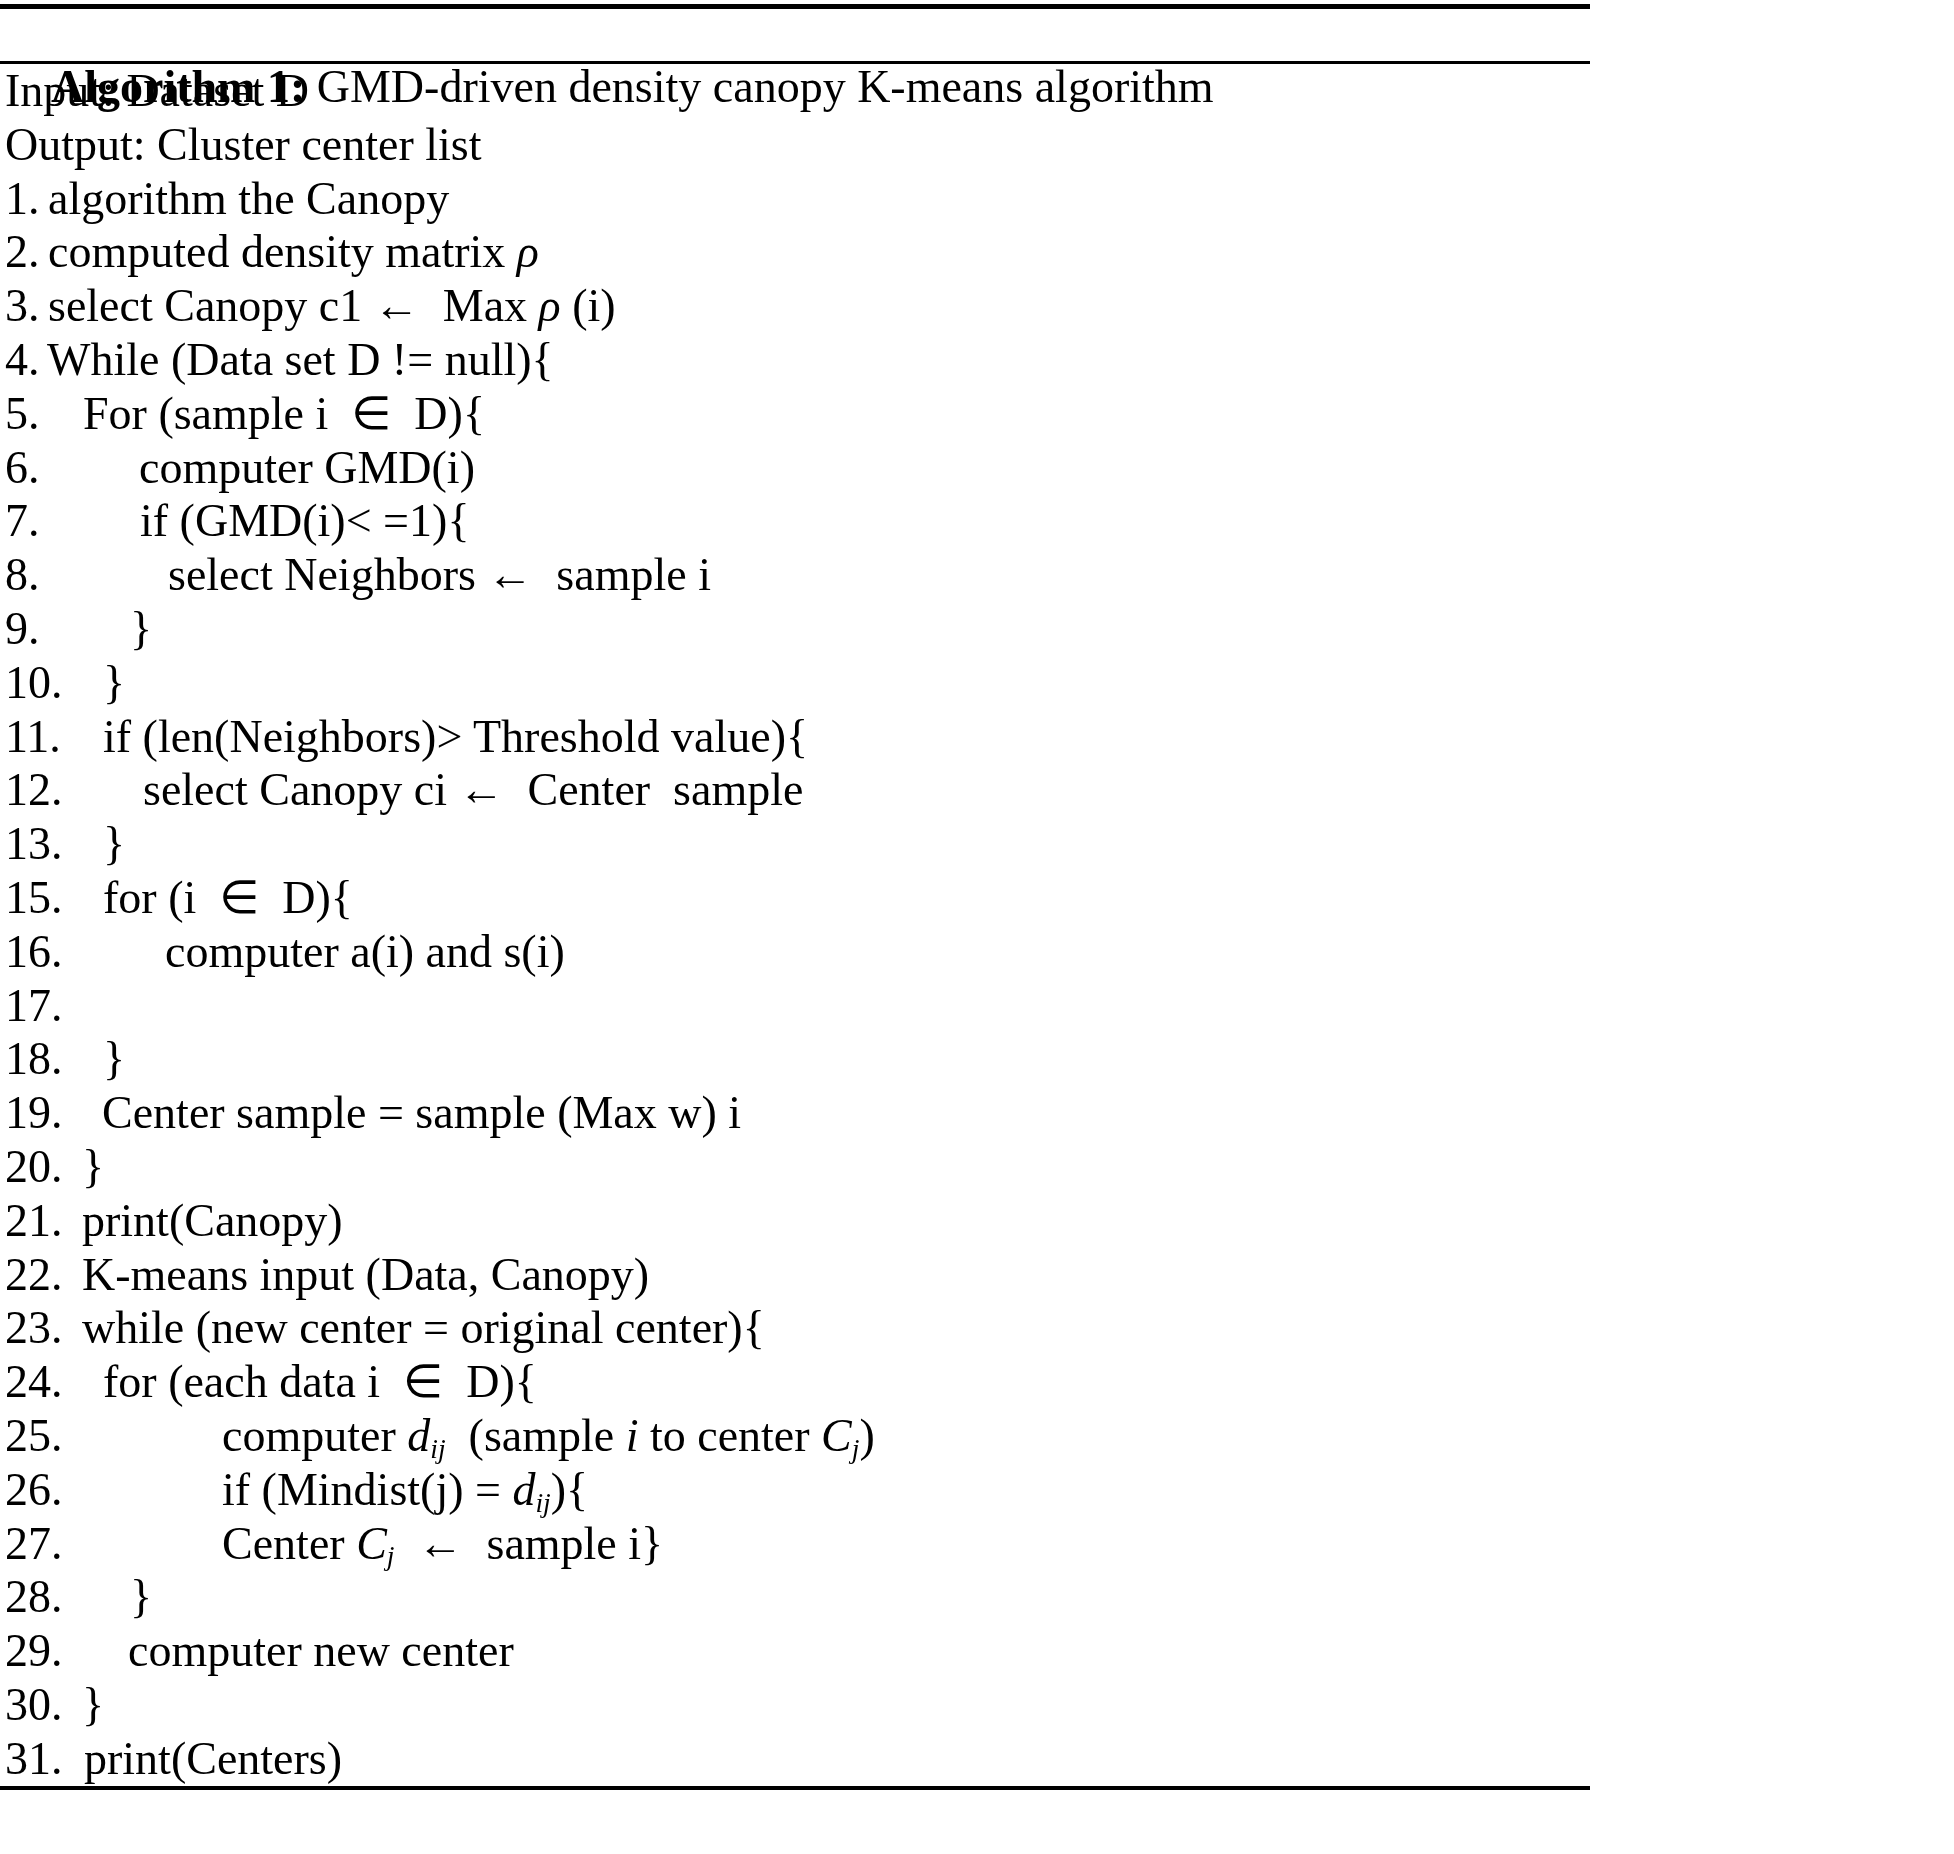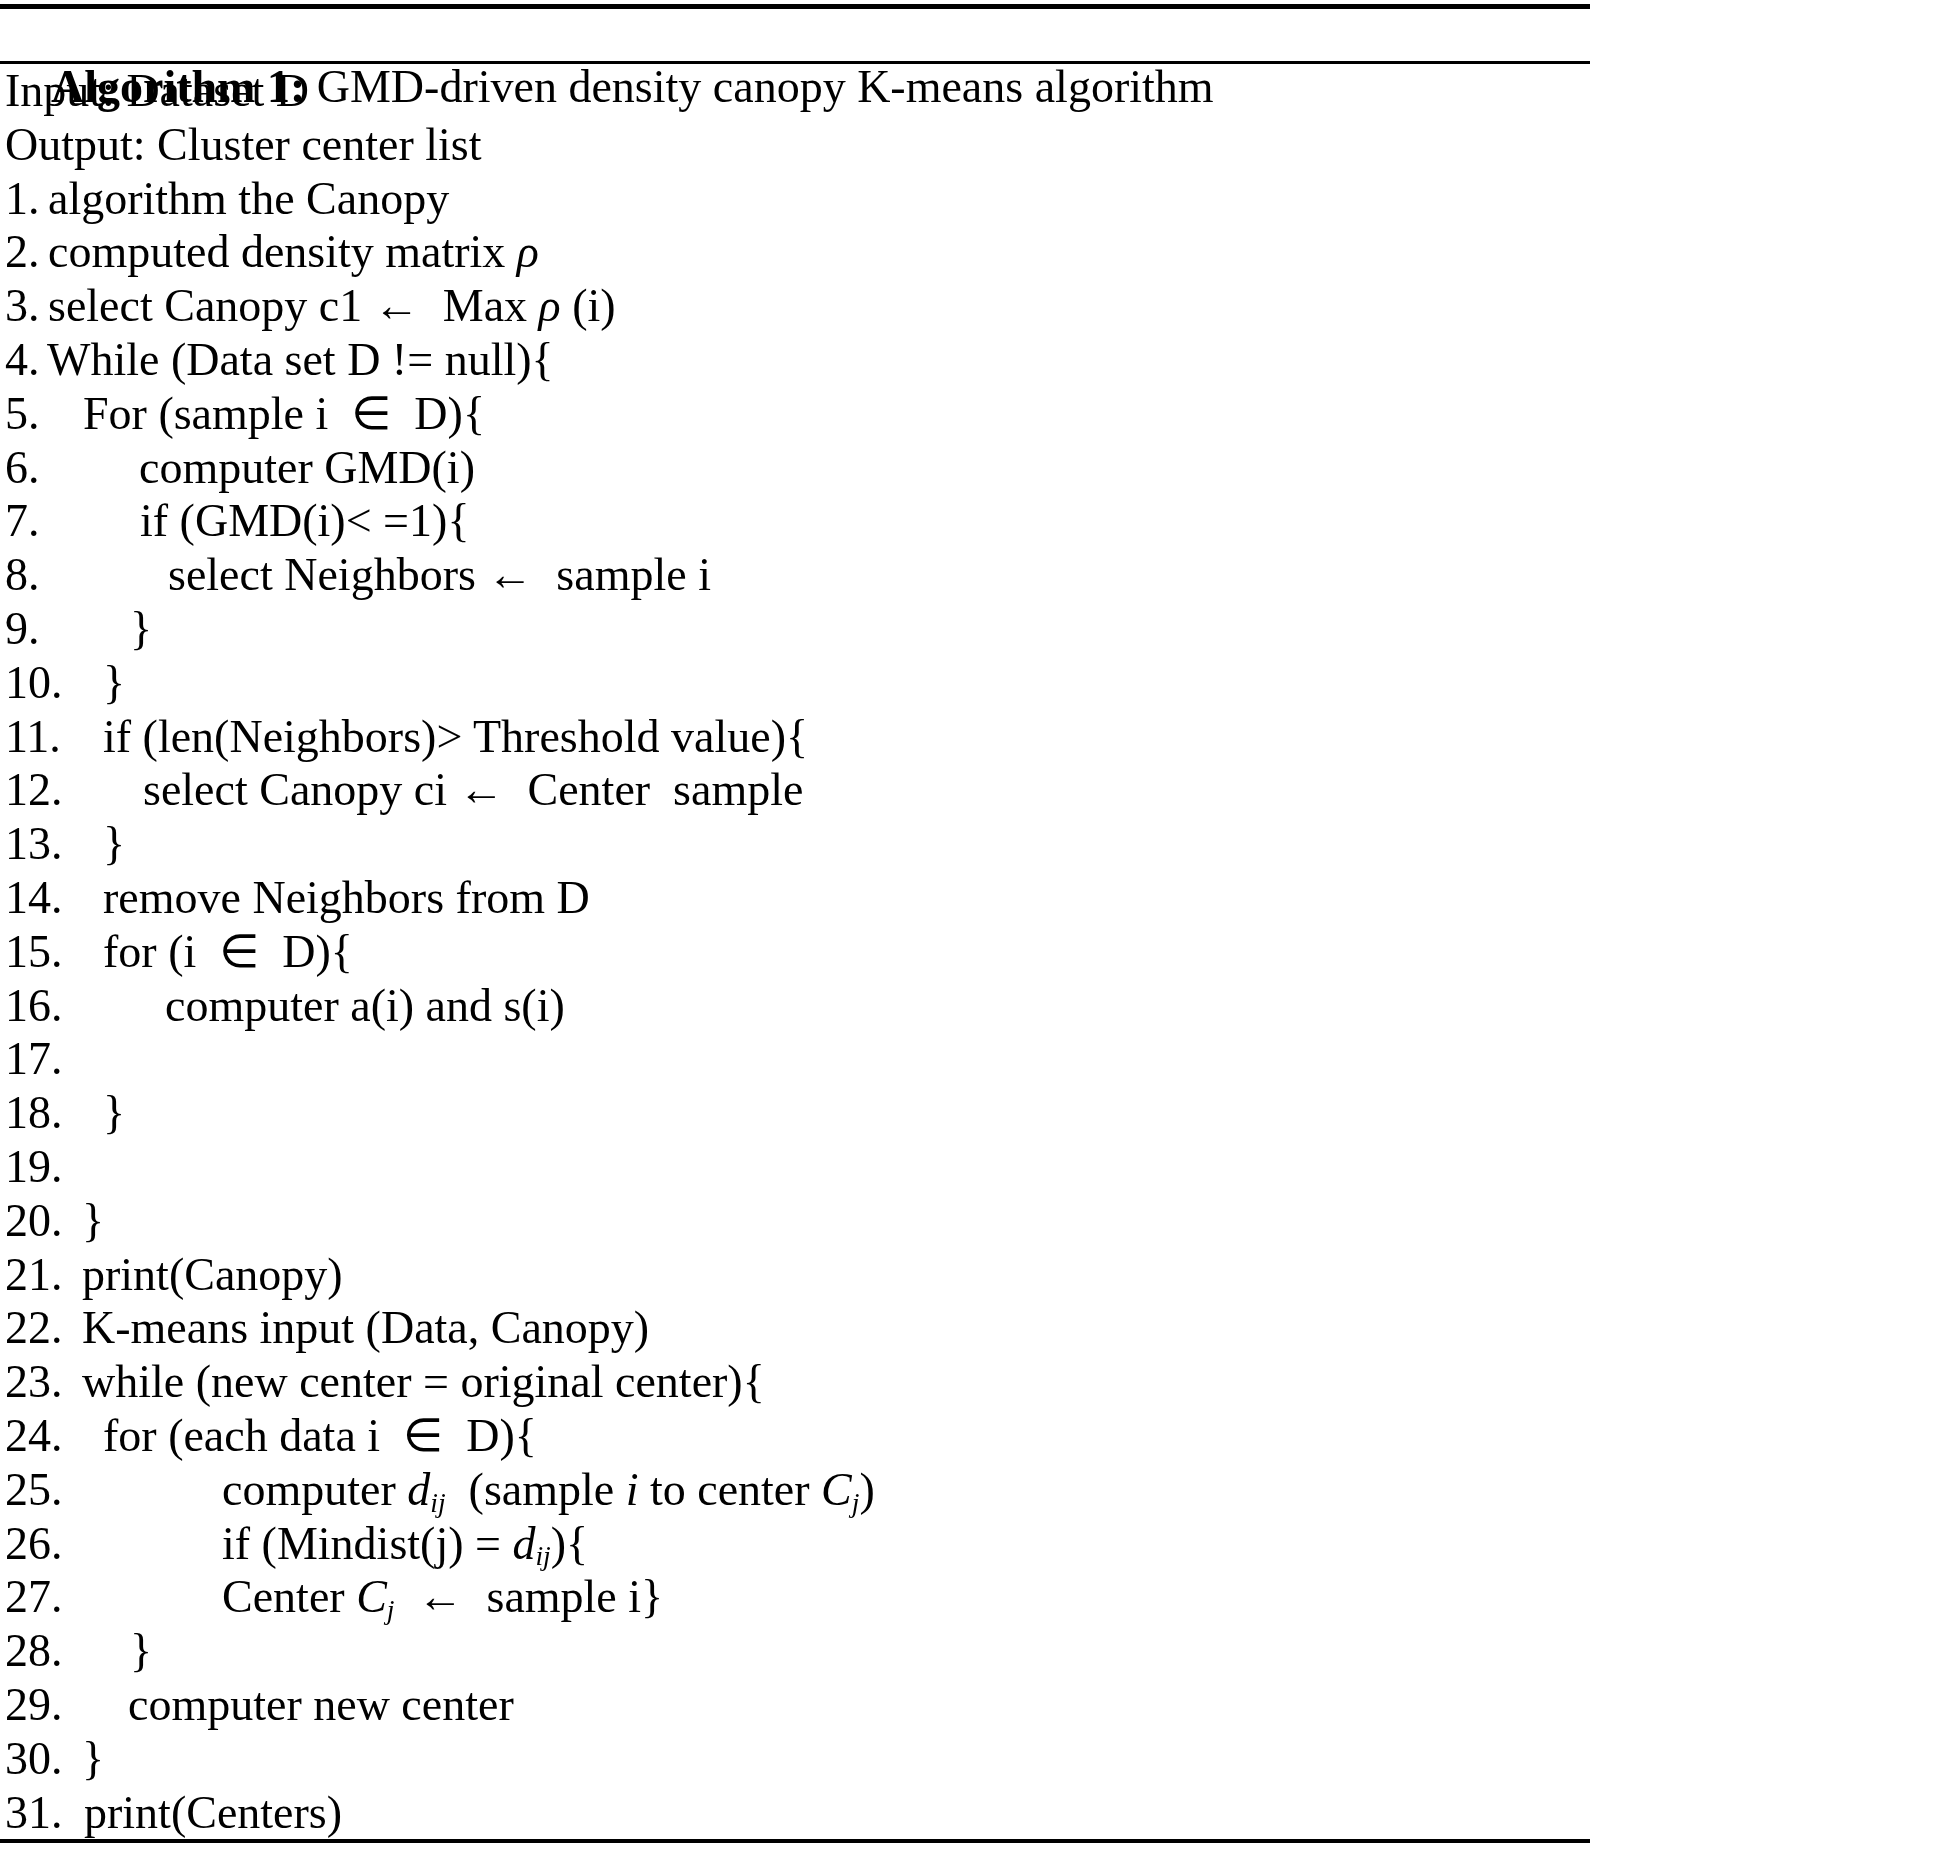--- a/index.html
+++ b/index.html
@@ -118,40 +118,37 @@
       </div>
       <div class="row">
         <span class="num">12.</span>
         <span class="content" style="left: 143px;"><span>select Canopy ci ←  Center  sample</span></span>
       </div>
       <div class="row">
         <span class="num">13.</span>
         <span class="content" style="left: 103px;"><span>}</span></span>
       </div>
       <div class="row">
-        <span class="num">14.</span>
-        <span class="content" style="left: 103px;"><span>remove Neighbors from D</span></span>
-      </div>
-      <div class="row">
         <span class="num">15.</span>
         <span class="content" style="left: 103px;"><span>for (i  ∈  D){</span></span>
       </div>
       <div class="row">
         <span class="num">16.</span>
         <span class="content" style="left: 165px;"><span>computer a(i) and s(i)</span></span>
       </div>
       <div class="row">
         <span class="num">17.</span>
       </div>
       <div class="row">
         <span class="num">18.</span>
         <span class="content" style="left: 103px;"><span>}</span></span>
       </div>
       <div class="row">
         <span class="num">19.</span>
+        <span class="content" style="left: 102px;"><span>Center sample = sample (Max w) i</span></span>
       </div>
       <div class="row">
         <span class="num">20.</span>
         <span class="content" style="left: 82px;"><span>}</span></span>
       </div>
       <div class="row">
         <span class="num">21.</span>
         <span class="content" style="left: 82px;"><span>print(Canopy)</span></span>
       </div>
       <div class="row">

